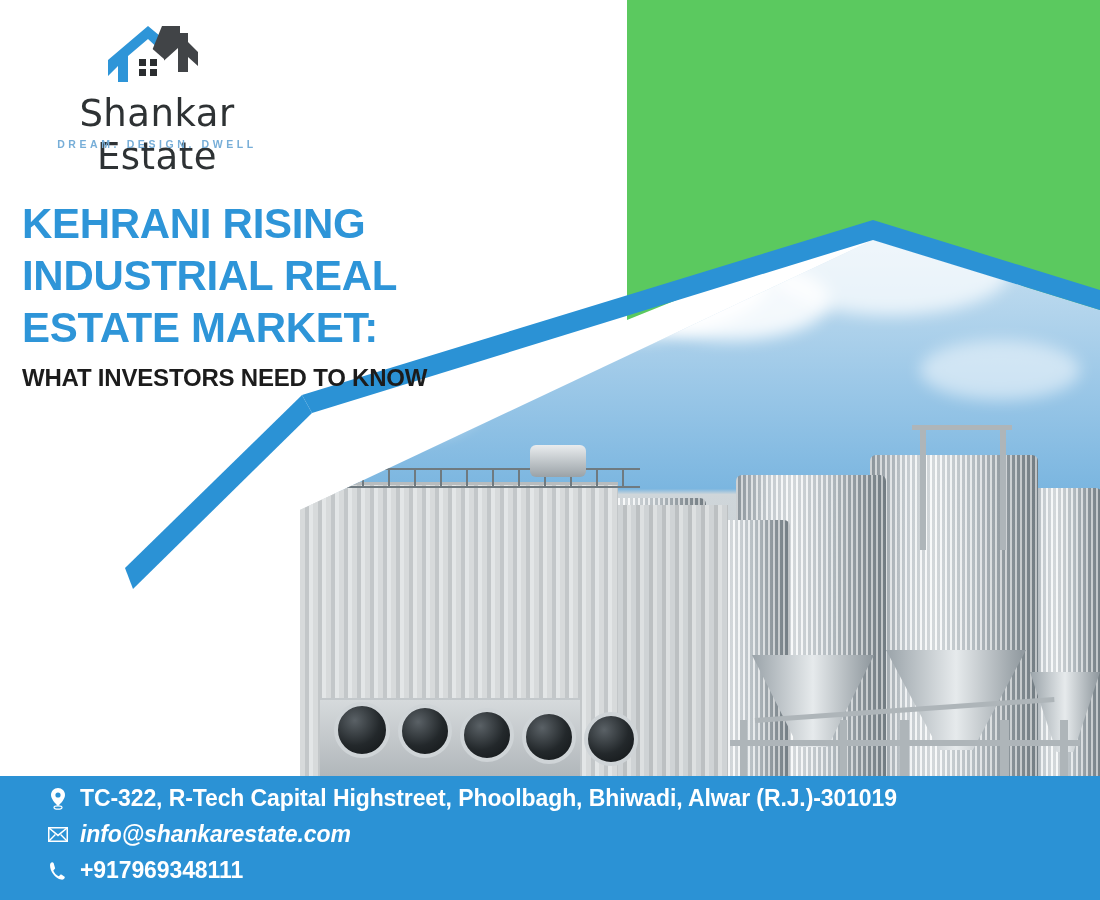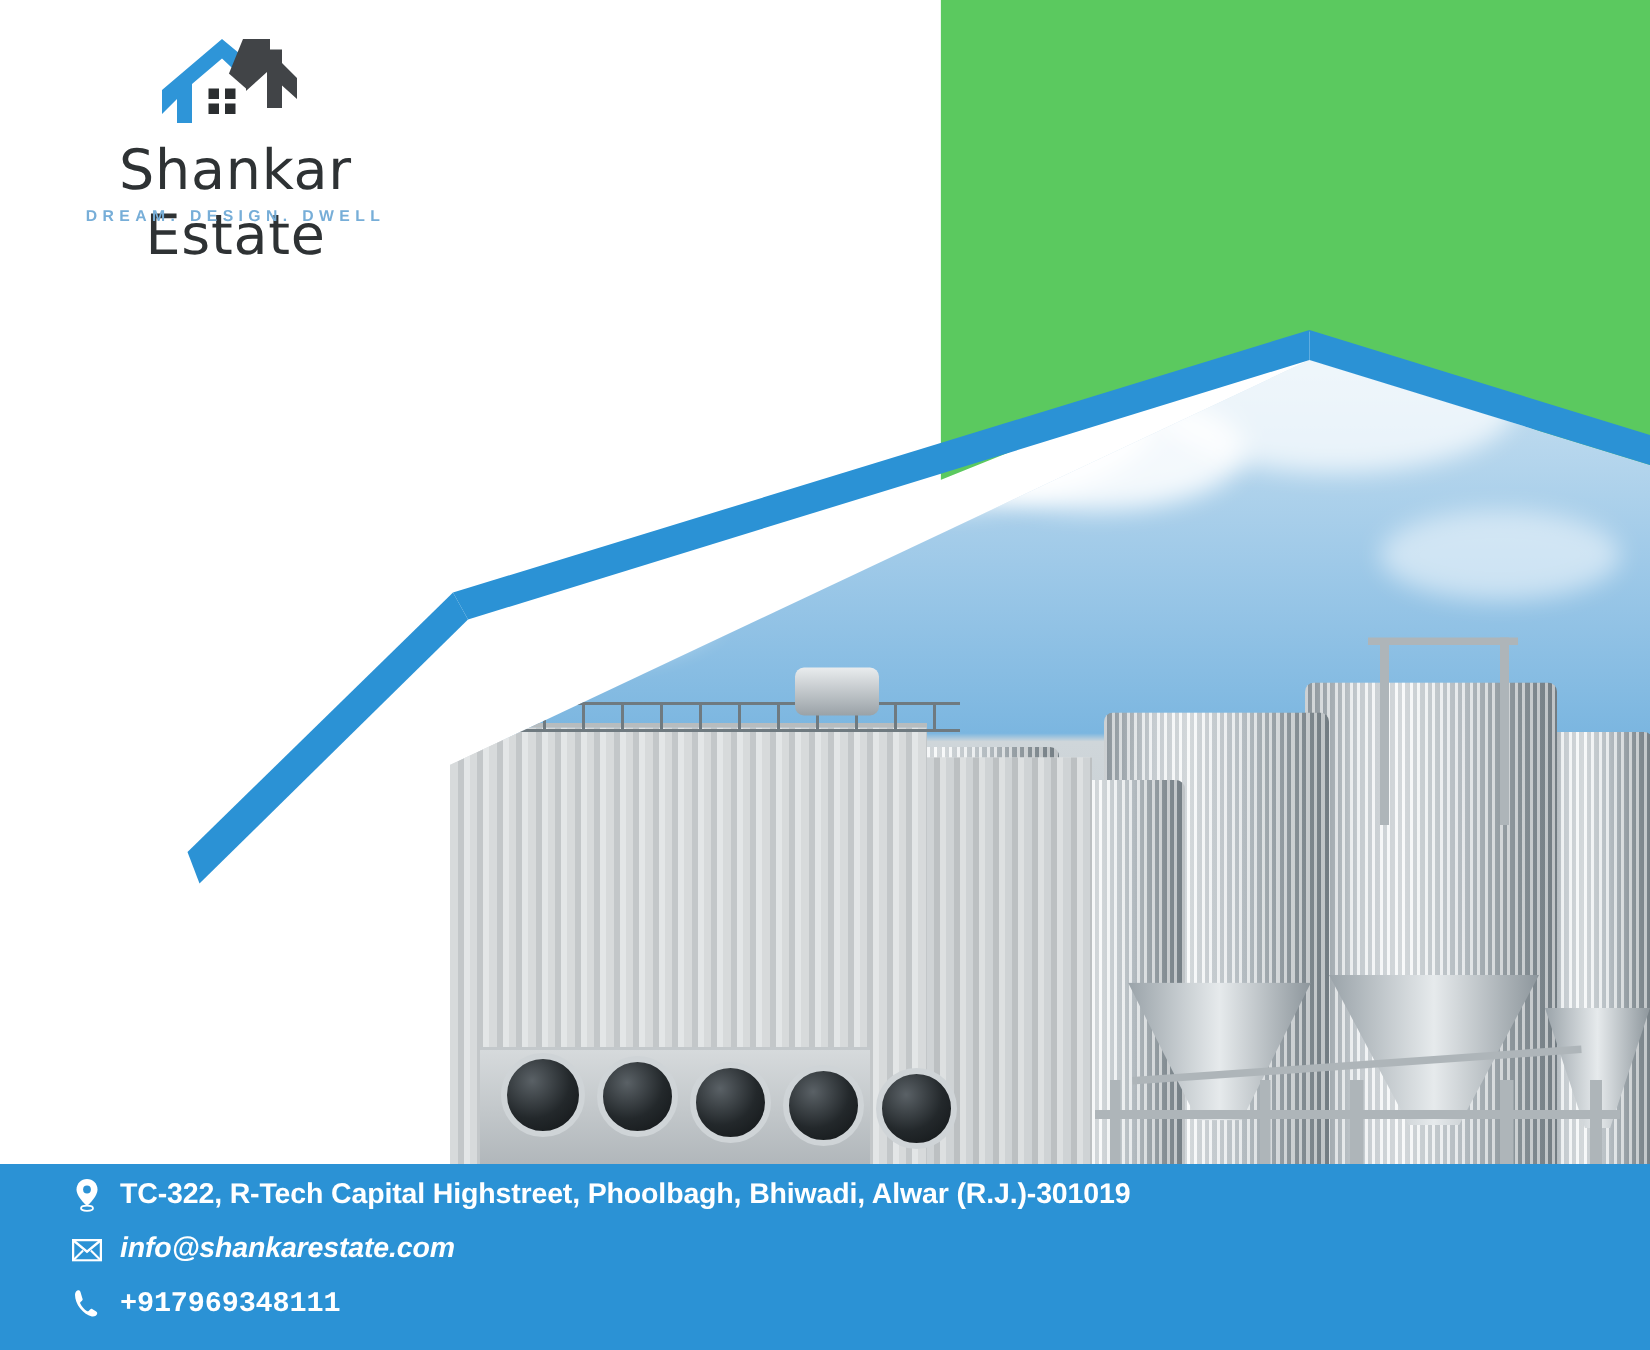--- a/index.html
+++ b/index.html
@@ -139,26 +139,26 @@
     margin-top:10px;font-size:24px;font-weight:700;color:#1c1c1c;
     letter-spacing:-.2px;font-family:"Liberation Sans", sans-serif;white-space:nowrap;
   }
 
   
   .footer{
     position:absolute;left:0;top:776px;width:1100px;height:124px;background:#2B92D5;
   }
   .frow{
     position:absolute;left:48px;display:flex;align-items:center;gap:12px;
-    color:#ffffff;font-size:19px;font-weight:700;
+    color:#ffffff;font-size:23px;font-weight:700;
     font-family:"Liberation Sans", sans-serif;letter-spacing:-.1px;
   }
   .frow.r1{top:785px;}
   .frow.r2{top:821px;font-style:italic;}
-  .frow.r3{top:857px;font-family:Liberation Mono, monospace;}
+  .frow.r3{top:857px;}
   .ficon{width:20px;height:24px;display:inline-flex;align-items:center;justify-content:center;flex:0 0 20px;}
   .ficon svg{display:block;}
 </style>
 </head>
 <body>
 
 <div id="poster">
 
   <div class="green-shape"></div>
 
@@ -222,20 +222,26 @@
       <path d="M46 25 L30 39 L30 58 L62 58 L62 39 Z" fill="#ffffff"></path>
       <rect x="37" y="39" width="7" height="7" fill="#2b2e30"></rect>
       <rect x="48" y="39" width="7" height="7" fill="#2b2e30"></rect>
       <rect x="37" y="49" width="7" height="7" fill="#2b2e30"></rect>
       <rect x="48" y="49" width="7" height="7" fill="#2b2e30"></rect>
     </svg>
     <div class="logo-word">Shankar Estate</div>
     <div class="logo-tag">DREAM. DESIGN. DWELL</div>
   </div>
 
+  <div class="headline">
+    <div class="line">KEHRANI RISING</div>
+    <div class="line">INDUSTRIAL REAL</div>
+    <div class="line">ESTATE MARKET:</div>
+    <div class="subhead">WHAT INVESTORS NEED TO KNOW</div>
+  </div>
 
   <div class="footer"></div>
 
   <div class="frow r1">
     <span class="ficon">
       <svg width="16" height="22" viewBox="0 0 16 22">
         <path d="M8 0C4.1 0 1 3.1 1 7c0 5 7 11 7 11s7-6 7-11c0-3.9-3.1-7-7-7z" fill="#fff"></path>
         <circle cx="8" cy="7" r="2.6" fill="#2B92D5"></circle>
         <ellipse cx="8" cy="19.5" rx="4" ry="1.7" fill="none" stroke="#fff" stroke-width="1.2"></ellipse>
       </svg>

